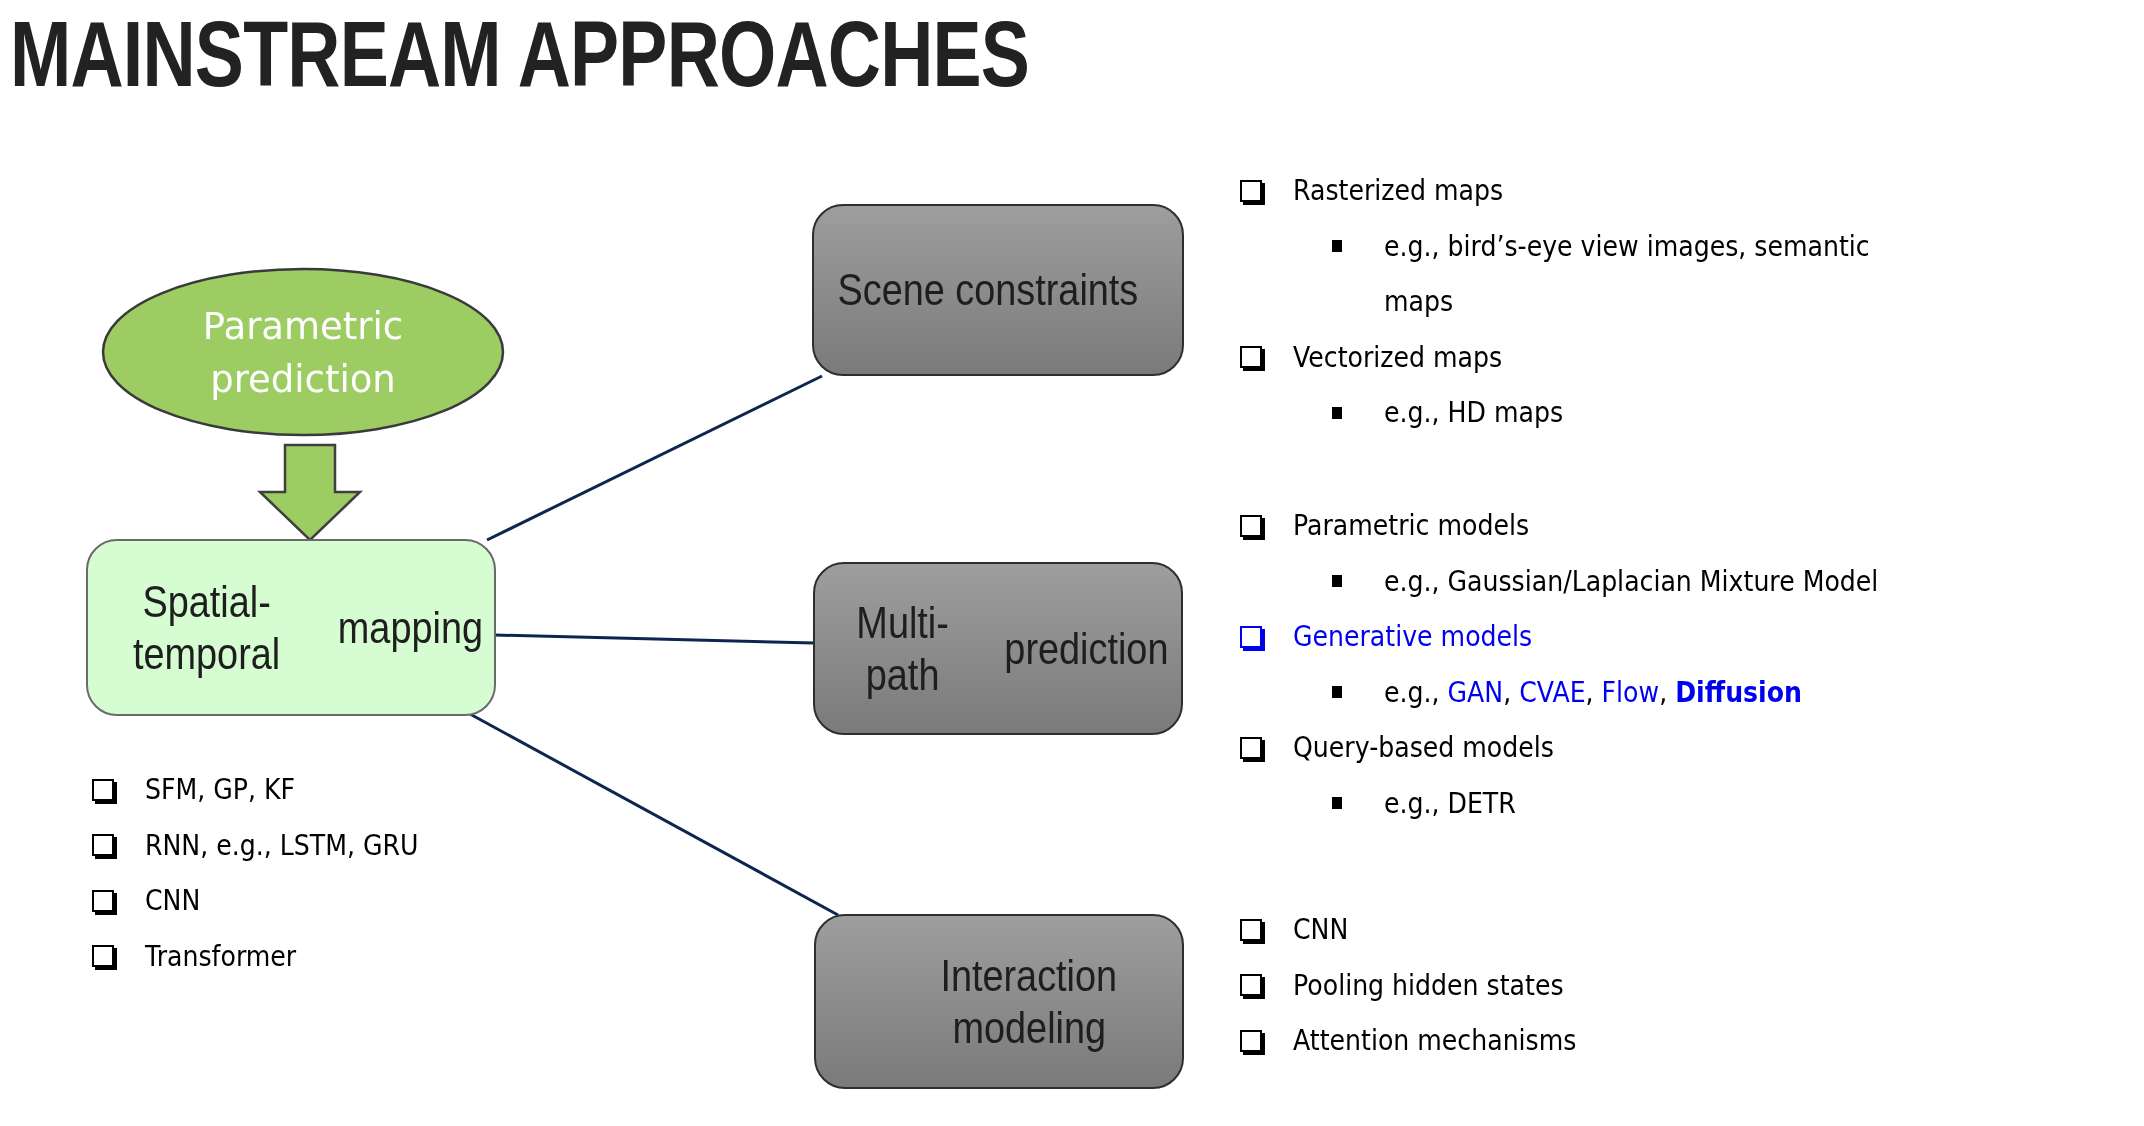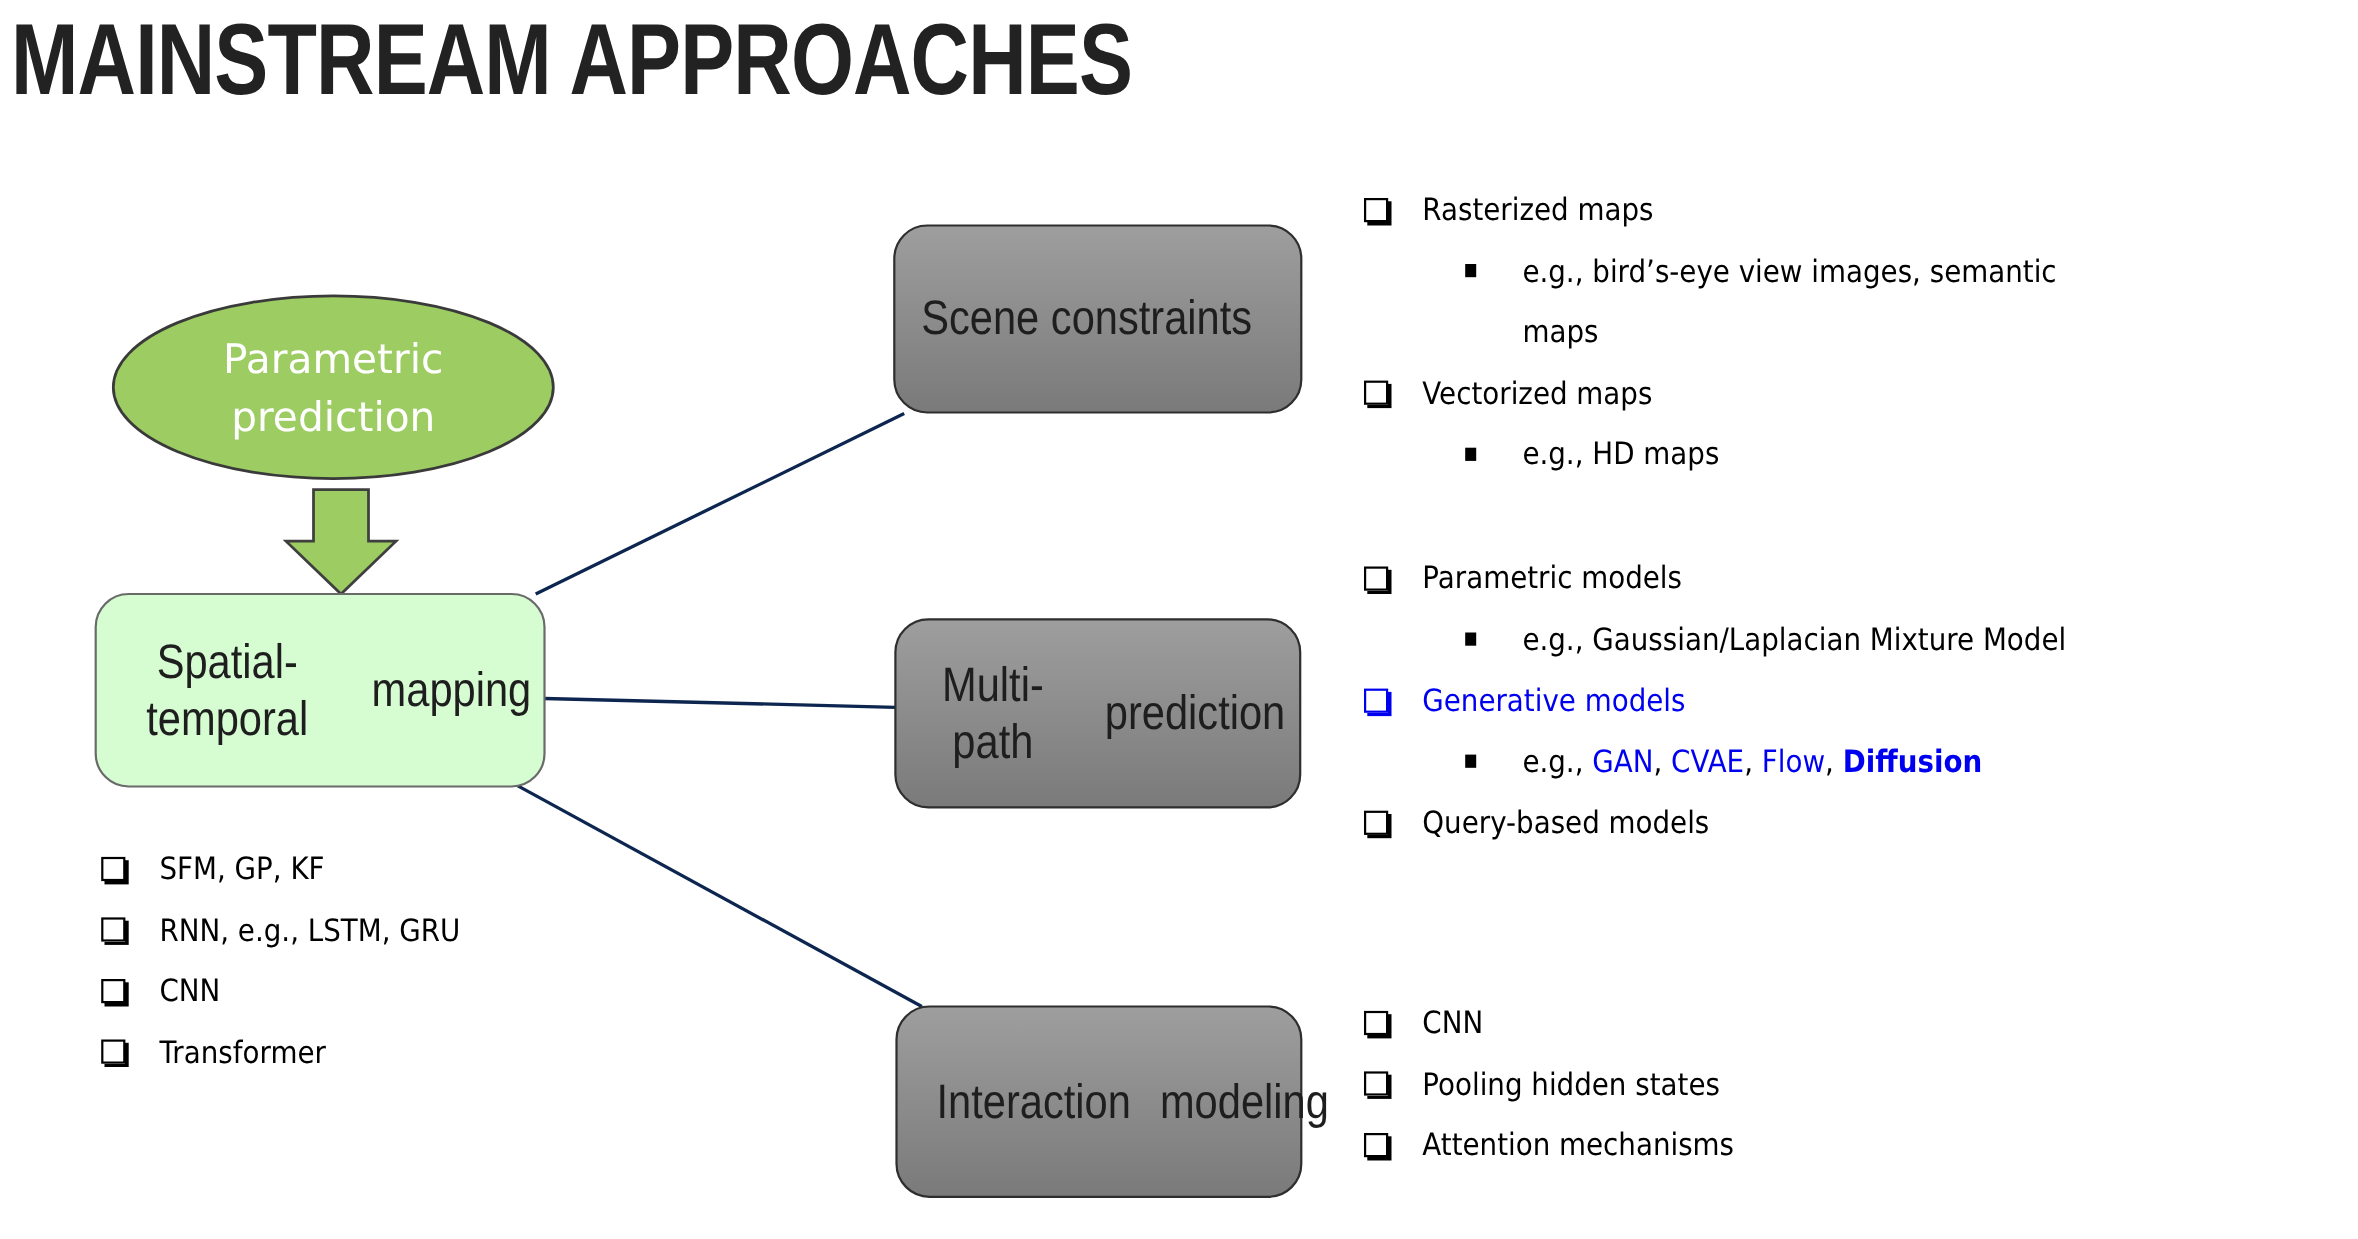--- a/index.html
+++ b/index.html
@@ -76,21 +76,21 @@
 
 <div class="node-label" style="left:813px; top:205px; width:350px; height:170px; flex-direction:column;">
   <span>Scene constraints</span>
 </div>
 
 <div class="node-label" style="left:814px; top:563px; width:368px; height:171px; flex-direction:row;">
   <span>Multi-path</span>
   <span>prediction</span>
 </div>
 
-<div class="node-label" style="left:815px; top:915px; width:428px; height:173px; flex-direction:row;">
+<div class="node-label" style="left:815px; top:915px; width:428px; height:173px; flex-direction:column;">
   <span>Interaction</span>
   <span>modeling</span>
 </div>
 
 <ul class="list" style="left:92px; top:762px;">
   <li class="lvl1"><span class="cb">
         <i></i>
       </span><span class="txt">SFM, GP, KF</span></li>
   <li class="lvl1"><span class="cb">
         <i></i>
@@ -128,20 +128,23 @@
       </span><span class="txt">e.g., Gaussian/Laplacian Mixture Model</span></li>
   <li class="lvl1 blue"><span class="cb">
         <i></i>
       </span><span class="txt">Generative models</span></li>
   <li class="lvl2"><span class="sq">
         <i></i>
       </span><span class="txt"><span>e.g., </span><span class="blue">GAN</span><span>, </span><span class="blue">CVAE</span><span>, </span><span class="blue">Flow</span><span>, </span><span class="blue bold">Diffusion</span></span></li>
   <li class="lvl1"><span class="cb">
         <i></i>
       </span><span class="txt">Query-based models</span></li>
+  <li class="lvl2"><span class="sq">
+        <i></i>
+      </span><span class="txt">e.g., DETR</span></li>
 </ul>
 
 <ul class="list" style="left:1240px; top:902px;">
   <li class="lvl1"><span class="cb">
         <i></i>
       </span><span class="txt">CNN</span></li>
   <li class="lvl1"><span class="cb">
         <i></i>
       </span><span class="txt">Pooling hidden states</span></li>
   <li class="lvl1"><span class="cb">

